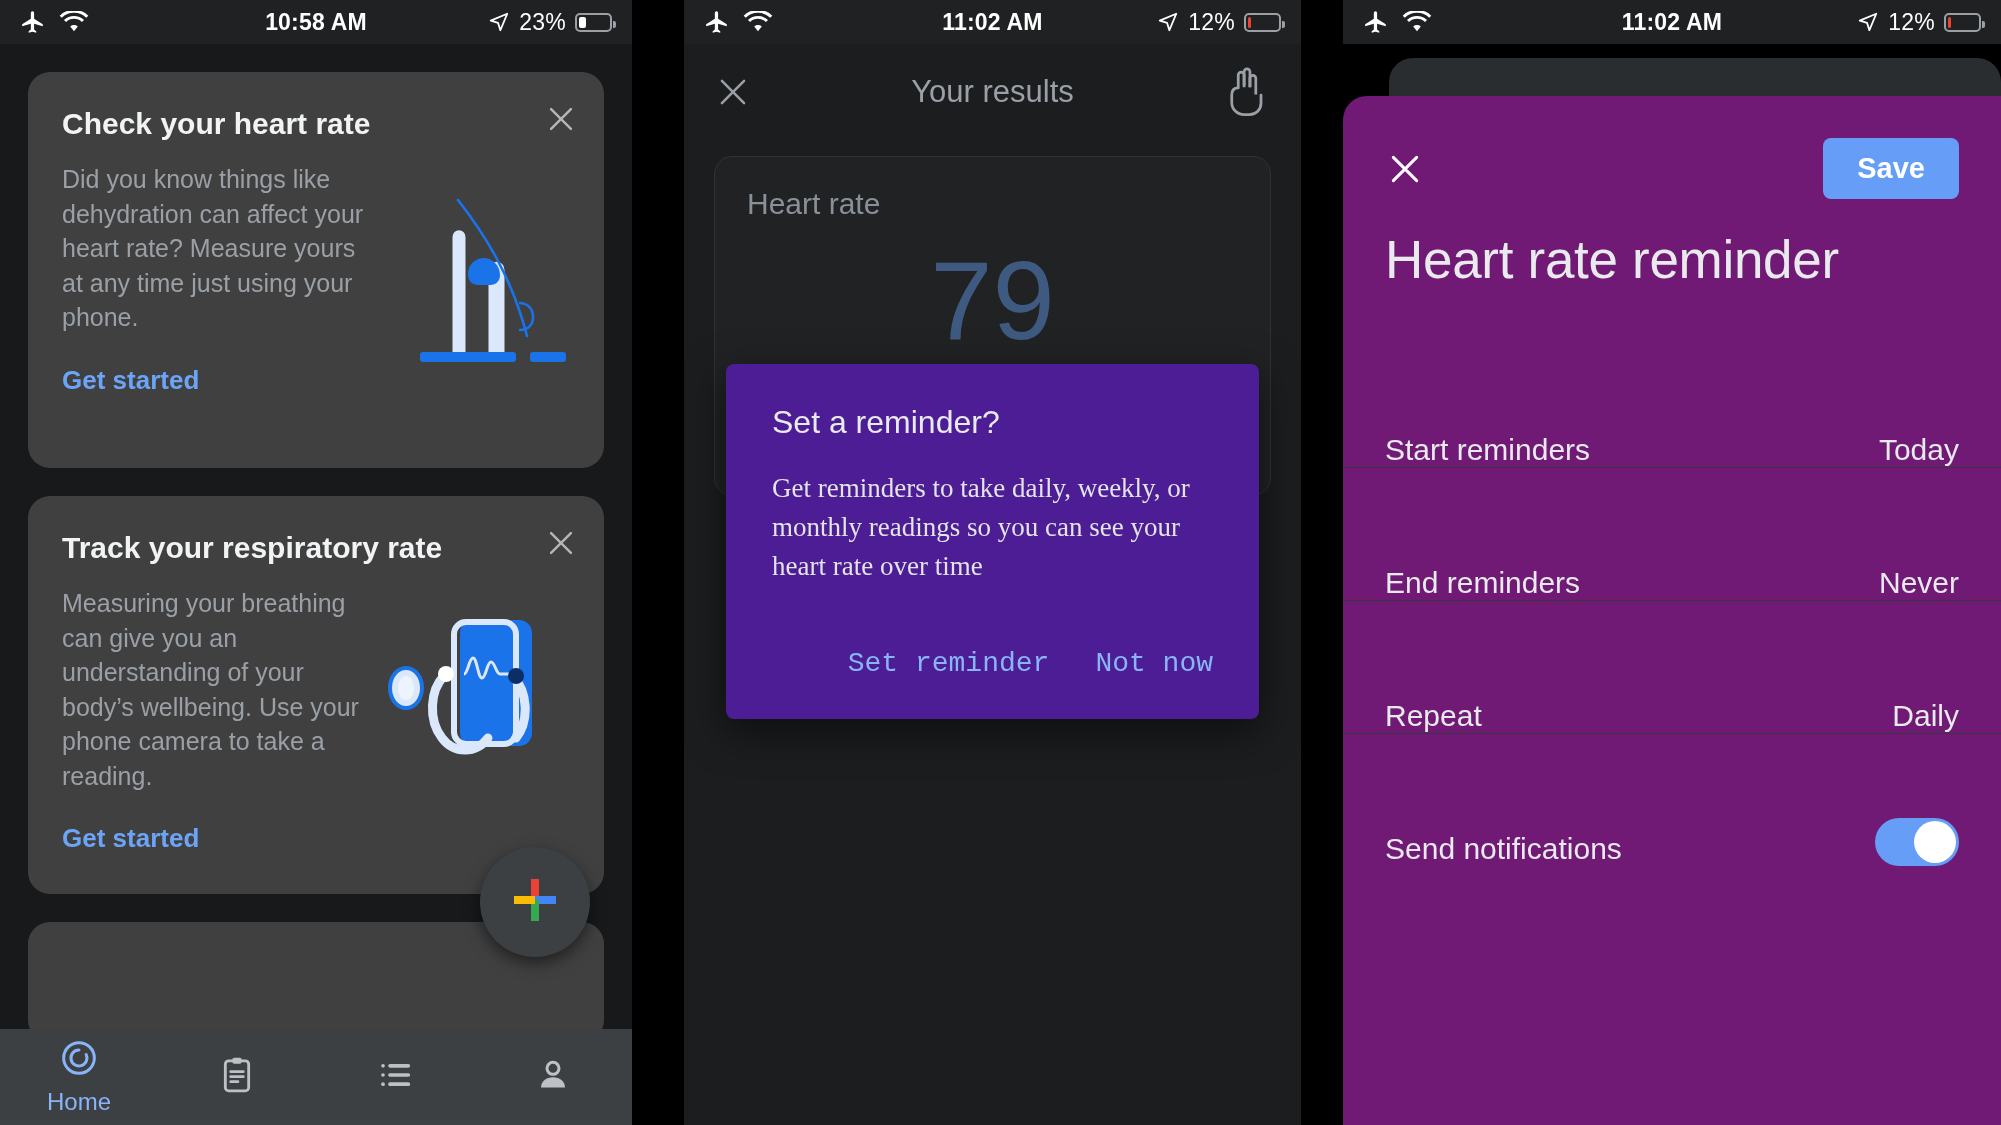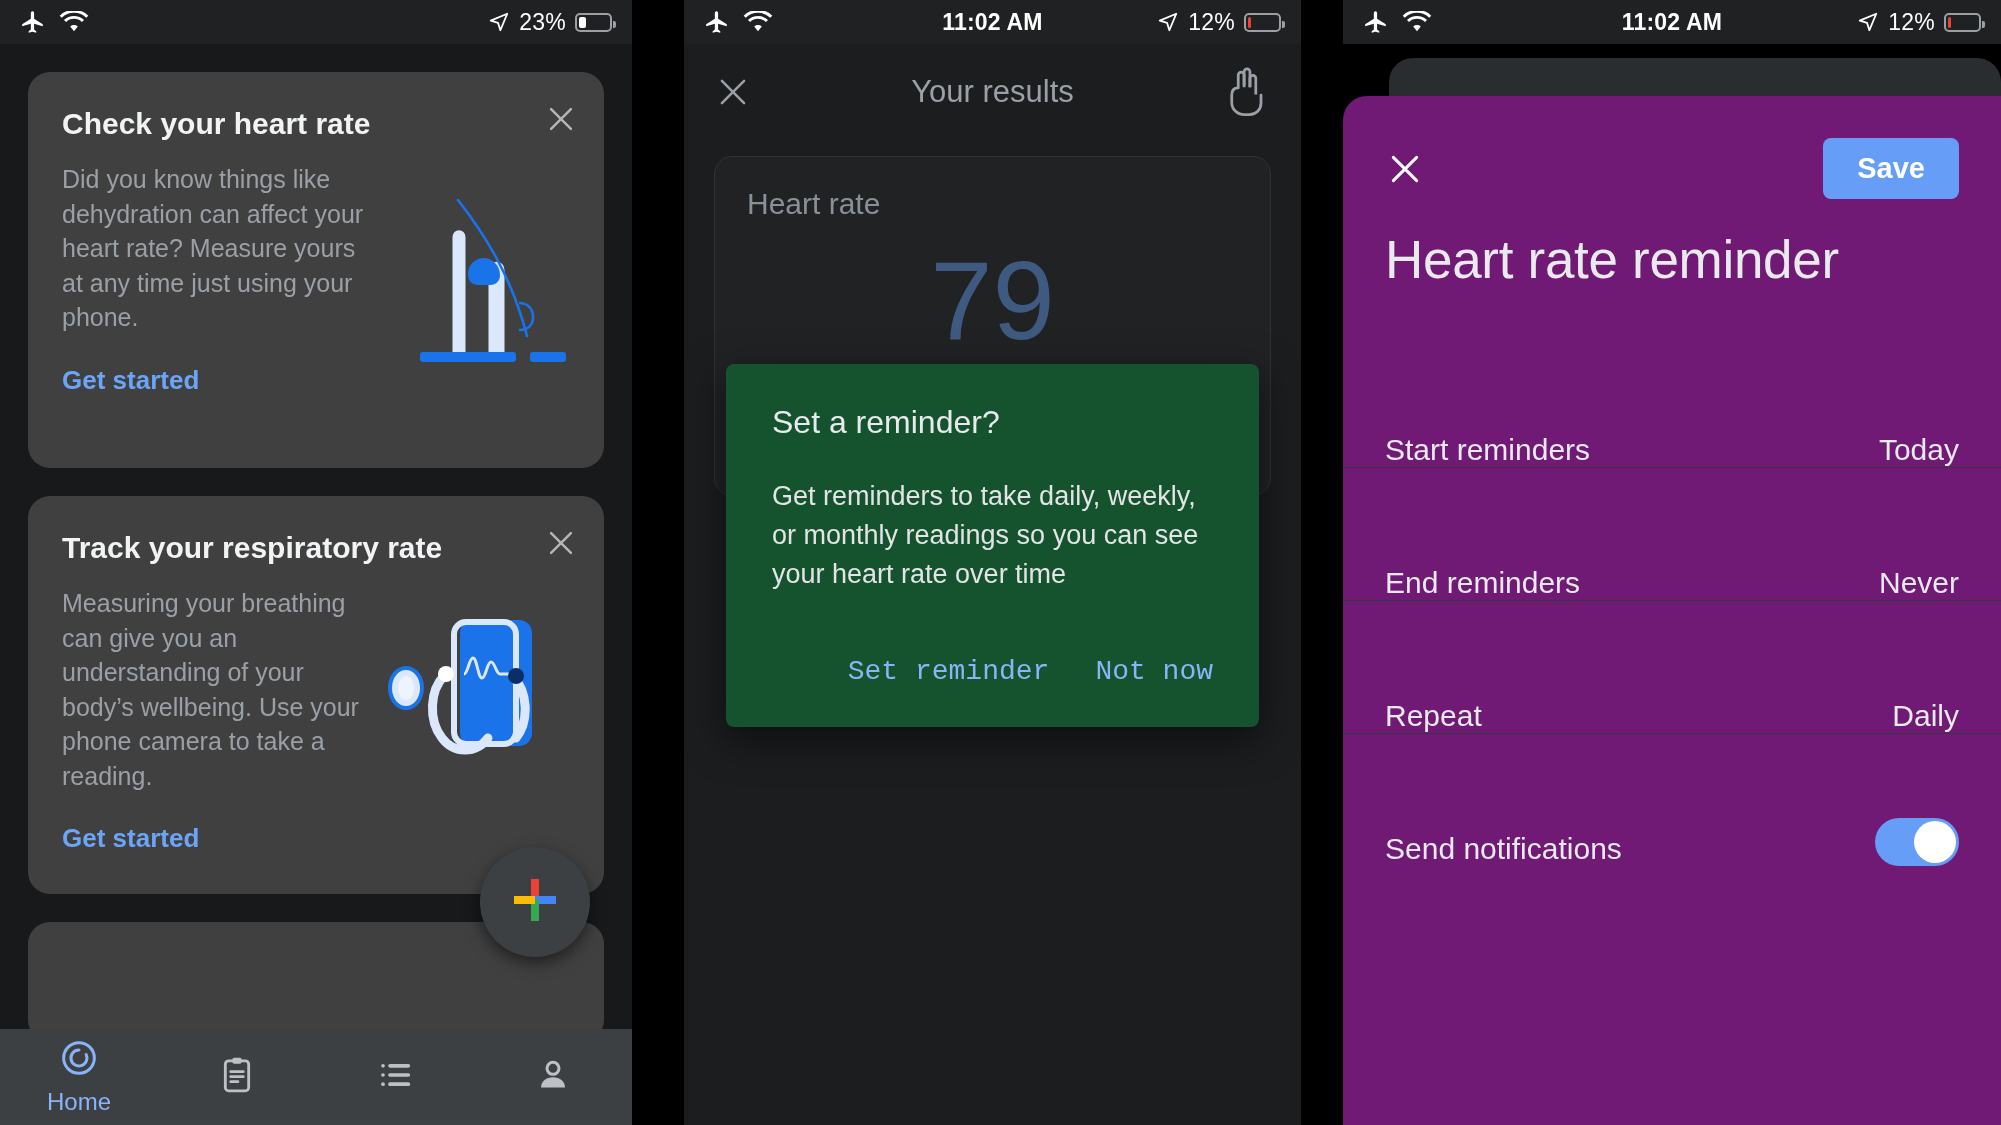--- a/index.html
+++ b/index.html
@@ -90,25 +90,25 @@
     border:1px solid #303336; border-radius:18px; padding:30px 32px;
     position:relative; overflow:hidden;
   }
   .result-label{ font-size:30px; color:#8a9098; }
   .result-value{
     position:absolute; left:0; right:0; top:88px; text-align:center;
     font-size:112px; font-weight:400; color:#3f5a80; line-height:1;
   }
   .dialog{
     position:absolute; left:42px; right:42px; top:320px;
-    background:#14532d; border-radius:8px; padding:40px 46px 26px 46px;
+    background:#4c1d95; border-radius:8px; padding:40px 46px 26px 46px;
     box-shadow:0 12px 40px rgba(0,0,0,.55);
   }
   .dlg-title{ font-size:32px; font-weight:500; color:#e8eaed; }
-  .dlg-text{ font-size:27px; line-height:1.45; color:#e2e4e6; margin-top:36px; }
+  .dlg-text{ font-size:27px; line-height:1.45; color:#e2e4e6; margin-top:28px;font-family:Liberation Serif, serif; }
   .dlg-actions{ display:flex; justify-content:flex-end; gap:46px; margin-top:62px; padding-bottom:14px;font-family:Liberation Mono, monospace;}
   .dlg-btn{ font-size:28px; color:#8ab4f8; font-weight:500; cursor:pointer; }
 
   
   .p3-body{ position:relative; height:1081px; background:#000; }
   .peek-card{
     position:absolute; left:46px; right:0; top:14px; height:80px;
     background:#2a2d30; border-radius:24px 24px 0 0;
   }
   .sheet{
@@ -152,20 +152,21 @@
           <svg width="26" height="26" viewBox="0 0 24 24">
               <path fill="#fff" d="M21 16v-2l-8-5V3.5A1.5 1.5 0 0 0 11.5 2 1.5 1.5 0 0 0 10 3.5V9l-8 5v2l8-2.5V19l-2 1.5V22l3.5-1 3.5 1v-1.5L13 19v-5.5z"></path>
             </svg>
         </span>
         <span class="icon-wifi">
           <svg width="30" height="22" viewBox="0 0 24 18">
               <path fill="#fff" d="M12 16.5 15.1 12.6a4.6 4.6 0 0 0-6.2 0zM12 6.4a9.2 9.2 0 0 0-6.5 2.7L3.8 7.4a11.6 11.6 0 0 1 16.4 0l-1.7 1.7A9.2 9.2 0 0 0 12 6.4zM12 1.5A14 14 0 0 0 2 5.6L.3 3.9a16.5 16.5 0 0 1 23.4 0L22 5.6A14 14 0 0 0 12 1.5z"></path>
             </svg>
         </span>
       </div>
+      <div class="sb-center">10:58 AM</div>
       <div class="sb-right">
         <span class="icon-loc">
           <svg width="22" height="22" viewBox="0 0 24 24">
               <path fill="none" stroke="#fff" stroke-width="2" stroke-linejoin="round" d="M21 3 3 10.5l8 2.5 2.5 8z"></path>
             </svg>
         </span>
         <span class="sb-pct">23%</span>
         <span class="batt">
           <span class="fill" style="width:23%;background:#fff;"></span>
         </span>

